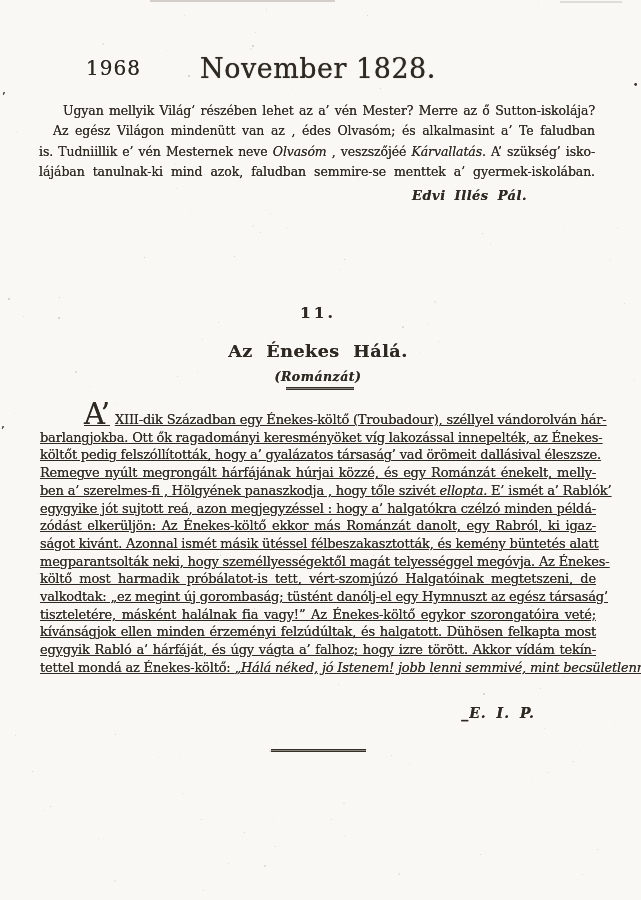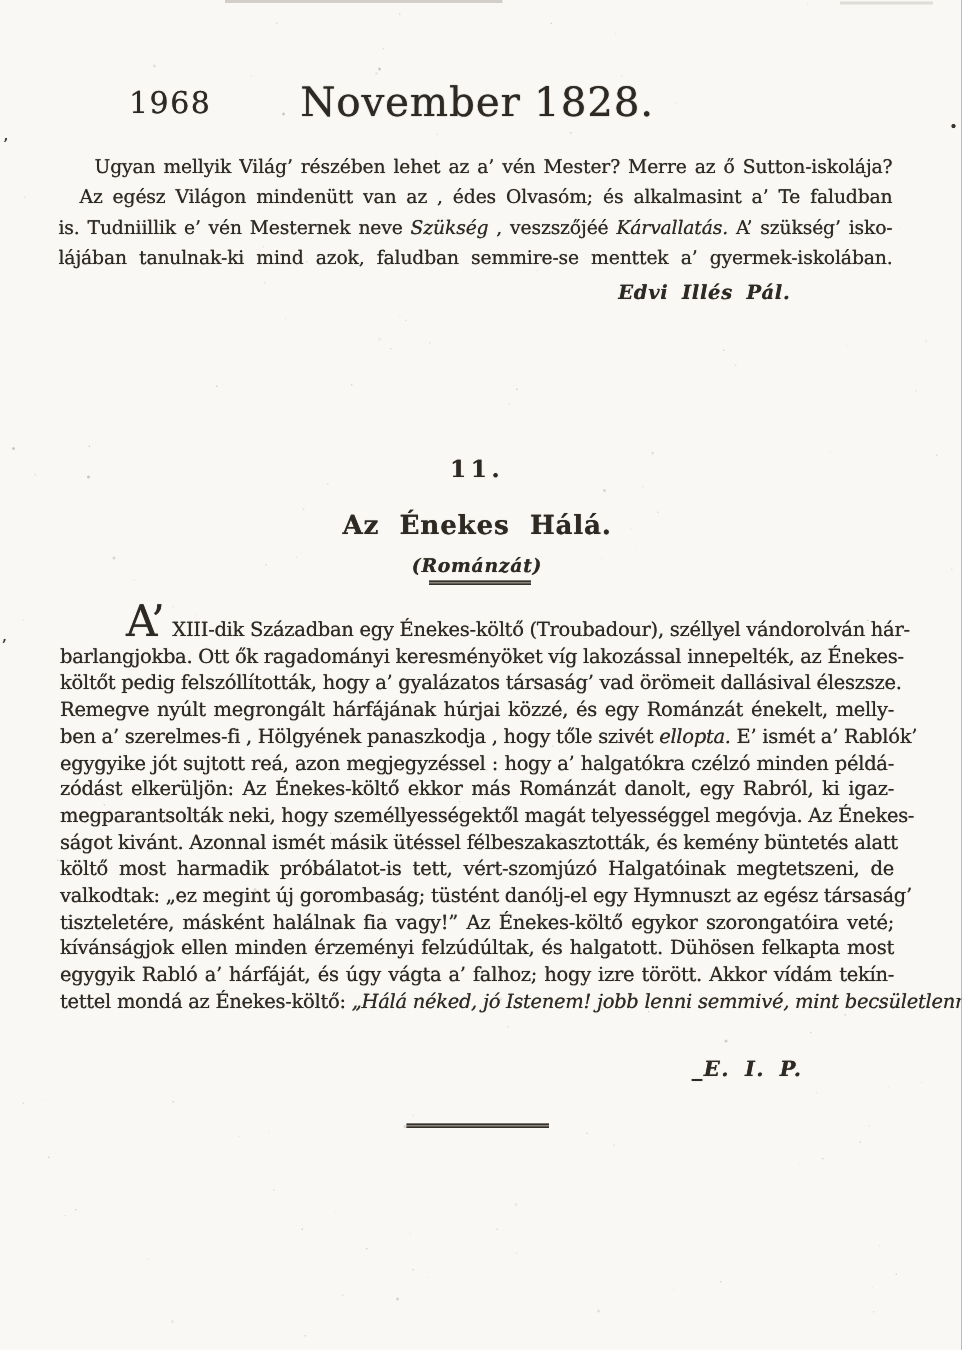--- a/index.html
+++ b/index.html
@@ -14,21 +14,21 @@
   .smudge{position:absolute;background:#c5c2ba;pointer-events:none;}
   .s1{left:150px;top:0;width:185px;height:2px;opacity:.75;}
   .s2{left:560px;top:1px;width:62px;height:2px;opacity:.5;}
   .mark{position:absolute;font-size:11px;color:#3a342c;}
   .m1{left:2px;top:90px;}
   .m2{left:1px;top:424px;}
   .m3{left:633px;top:80px;font-size:9px;}
   .pagenum{position:absolute;left:86px;top:56px;font-size:20px;letter-spacing:1px;}
   .header-title{position:absolute;left:40px;width:556px;top:53px;text-align:center;font-size:27px;letter-spacing:.5px;text-shadow:0 0 .7px rgba(46,41,34,.9);}
   .intro{position:absolute;left:39px;top:101px;width:556px;font-size:12.5px;line-height:20.4px;letter-spacing:-.1px;}
-  .main{position:absolute;left:40px;top:406px;width:556px;font-size:13px;line-height:17.7px;letter-spacing:-.2px;}
+  .main{position:absolute;left:40px;top:406px;width:556px;font-size:13px;line-height:17.7px;letter-spacing:-.2px;text-decoration:underline;}
   .jline{text-align:justify;text-align-last:justify;white-space:nowrap;}
   .it{font-style:italic;}
   .bigcap{font-size:29px;line-height:17.7px;letter-spacing:0;padding-right:5px;}
   .signature{position:absolute;right:114px;top:188px;font-size:13px;font-weight:bold;font-style:italic;letter-spacing:.5px;word-spacing:4px;}
   .secnum{position:absolute;left:40px;width:556px;top:303px;text-align:center;font-size:15.5px;font-weight:bold;letter-spacing:3px;}
   .title{position:absolute;left:40px;width:556px;top:341px;text-align:center;font-size:17.5px;font-weight:bold;letter-spacing:.5px;word-spacing:7px;}
   .subtitle{position:absolute;left:40px;width:556px;top:369px;text-align:center;font-size:12.5px;font-weight:bold;font-style:italic;letter-spacing:.5px;}
   .rule{position:absolute;height:1px;border-top:1.5px solid #35302a;border-bottom:1.5px solid #35302a;background:#8a857d;}
   .rule-title{left:286px;top:387px;width:68px;}
   .rule-end{left:271px;top:749px;width:95px;}
@@ -43,41 +43,41 @@
   <span class="mark m1">’</span>
   <span class="mark m2">’</span>
   <span class="mark m3">•</span>
 
   <span class="pagenum">1968</span>
   <div class="header-title">November 1828.</div>
 
   <div class="intro">
       <div class="jline" style="padding-left: 24px;"><span>Ugyan mellyik Világ’ részében lehet az a’ vén Mester? Merre az ő Sutton-iskolája?</span></div>
       <div class="jline" style="padding-left: 14px;"><span>Az egész Világon mindenütt van az , édes Olvasóm; és alkalmasint a’ Te faludban</span></div>
-      <div class="jline"><span>is. Tudniillik e’ vén Mesternek neve </span><span class="it">Szükség</span><span> , veszszőjéé </span><span class="it">Kárvallatás.</span><span> A’ szükség’ isko-</span></div>
+      <div class="jline"><span>is. Tudniillik e’ vén Mesternek neve </span><span class="it">Olvasóm</span><span> , veszszőjéé </span><span class="it">Kárvallatás.</span><span> A’ szükség’ isko-</span></div>
       <div class="jline"><span>lájában tanulnak-ki mind azok, faludban semmire-se menttek a’ gyermek-iskolában.</span></div>
     </div>
 
   <div class="signature">Edvi Illés Pál.</div>
 
   <div class="secnum">11.</div>
   <div class="title">Az Énekes Hálá.</div>
   <div class="subtitle">(Románzát)</div>
   <div class="rule rule-title"></div>
 
   <div class="main">
       <div class="jline" style="padding-left: 44px;"><span class="bigcap">A’</span><span>XIII-dik Században egy Énekes-költő (Troubadour), széllyel vándorolván hár-</span></div>
       <div class="jline"><span>barlangjokba. Ott ők ragadományi keresményöket víg lakozással innepelték, az Énekes-</span></div>
       <div class="jline"><span>költőt pedig felszóllították, hogy a’ gyalázatos társaság’ vad örömeit dallásival éleszsze.</span></div>
       <div class="jline"><span>Remegve nyúlt megrongált hárfájának húrjai közzé, és egy Románzát énekelt, melly-</span></div>
       <div class="jline"><span>ben a’ szerelmes-fi , Hölgyének panaszkodja , hogy tőle szivét </span><span class="it">ellopta.</span><span> E’ ismét a’ Rablók’</span></div>
       <div class="jline"><span>egygyike jót sujtott reá, azon megjegyzéssel : hogy a’ halgatókra czélzó minden példá-</span></div>
       <div class="jline"><span>zódást elkerüljön: Az Énekes-költő ekkor más Románzát danolt, egy Rabról, ki igaz-</span></div>
+      <div class="jline"><span>ságot kivánt.  Azonnal ismét másik ütéssel félbeszakasztották, és kemény büntetés alatt</span></div>
       <div class="jline"><span>megparantsolták neki, hogy személlyességektől magát telyességgel megóvja.  Az Énekes-</span></div>
-      <div class="jline"><span>ságot kivánt.  Azonnal ismét másik ütéssel félbeszakasztották, és kemény büntetés alatt</span></div>
       <div class="jline"><span>költő most harmadik próbálatot-is tett, vért-szomjúzó Halgatóinak megtetszeni, de</span></div>
       <div class="jline"><span>valkodtak: „ez megint új gorombaság; tüstént danólj-el egy Hymnuszt az egész társaság’</span></div>
       <div class="jline"><span>tiszteletére, másként halálnak fia vagy!” Az Énekes-költő egykor szorongatóira veté;</span></div>
       <div class="jline"><span>kívánságjok ellen minden érzeményi felzúdúltak, és halgatott.  Dühösen felkapta most</span></div>
       <div class="jline"><span>egygyik Rabló a’ hárfáját, és úgy vágta a’ falhoz; hogy izre törött. Akkor vídám tekín-</span></div>
       <div class="jline"><span>tettel mondá az Énekes-költő: </span><span class="it">„Hálá néked, jó Istenem! jobb lenni semmivé, mint becsületlenné.”</span></div>
     </div>
 
   <div class="initials">_E. I. P.</div>
 

